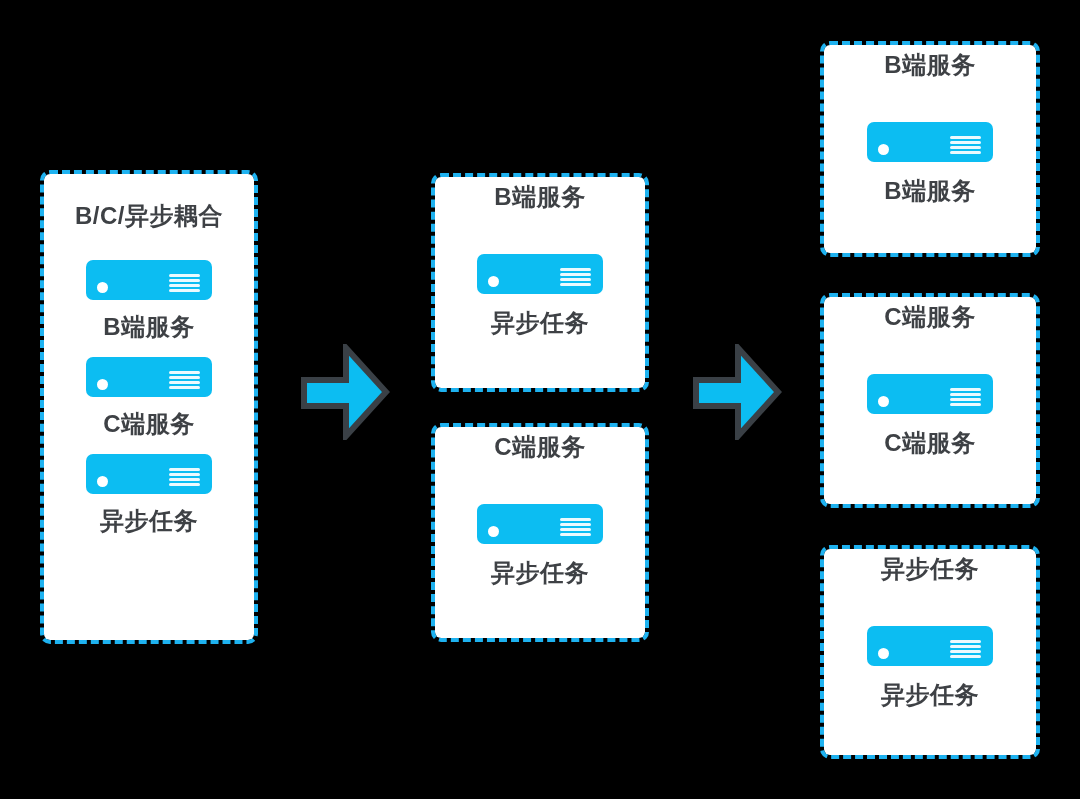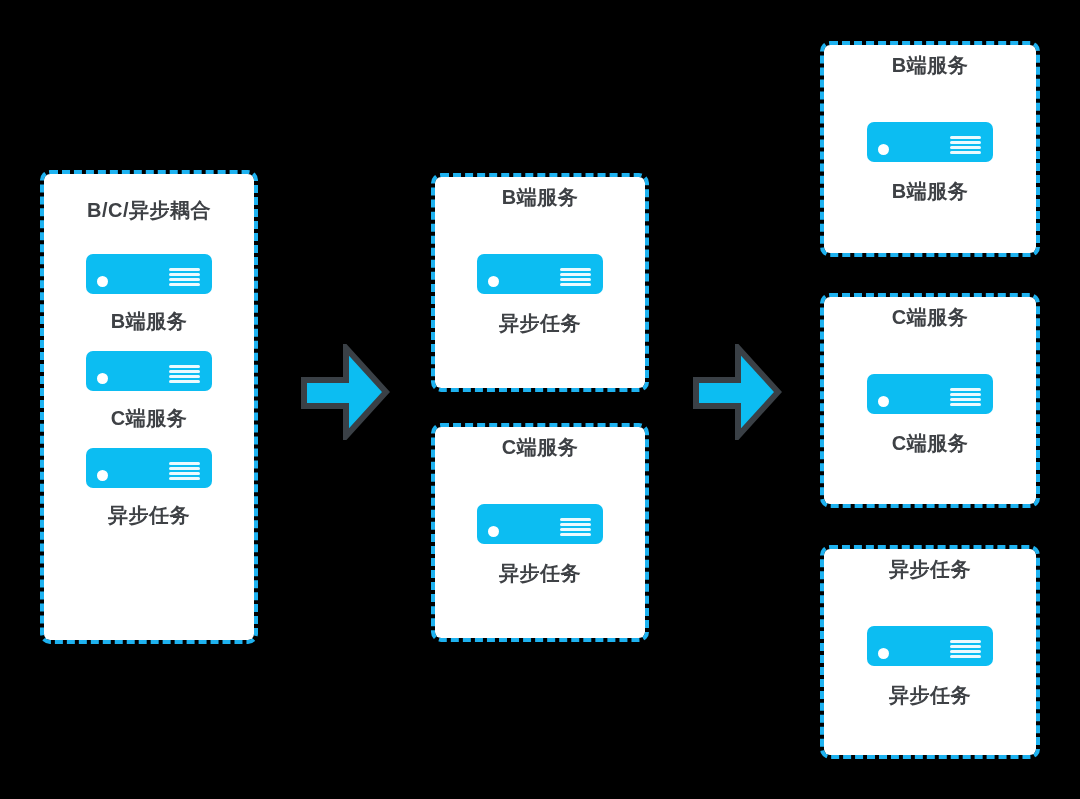--- a/index.html
+++ b/index.html
@@ -15,26 +15,26 @@
     position:relative;width:1080px;height:799px;background:var(--canvas-bg);
     overflow:hidden;font-family:"Liberation Sans","DejaVu Sans",sans-serif;
   }
   .box{
     position:absolute;box-sizing:border-box;
     background:var(--box-bg);background-clip:padding-box;
     border:4px dashed var(--border-cyan);border-radius:10px;
     display:flex;flex-direction:column;align-items:center;
   }
   .box-title,.server-label{
-    font-size:20px;line-height:28px;font-weight:600;color:var(--text);
+    font-size:24px;line-height:28px;font-weight:600;color:var(--text);
     letter-spacing:.5px;white-space:nowrap;
   }
   
   #box-stage1{left:40px;top:170px;width:218px;height:474px;}
-  #box-stage1 .box-title{margin-top:22px;}
+  #box-stage1 .box-title{margin-top:28px;}
   #box-stage1 .server-icon{margin-top:30px;}
   #box-stage1 .server-icon + .server-label{margin-top:13px;}
   #box-stage1 .server-label + .server-icon{margin-top:16px;}
   
   #box-stage2-b{left:431px;top:173px;width:218px;height:219px;}
   #box-stage2-c{left:431px;top:423px;width:218px;height:219px;}
   
   #box-stage3-b{left:820px;top:41px;width:220px;height:216px;}
   #box-stage3-c{left:820px;top:293px;width:220px;height:215px;}
   #box-stage3-async{left:820px;top:545px;width:220px;height:214px;}

